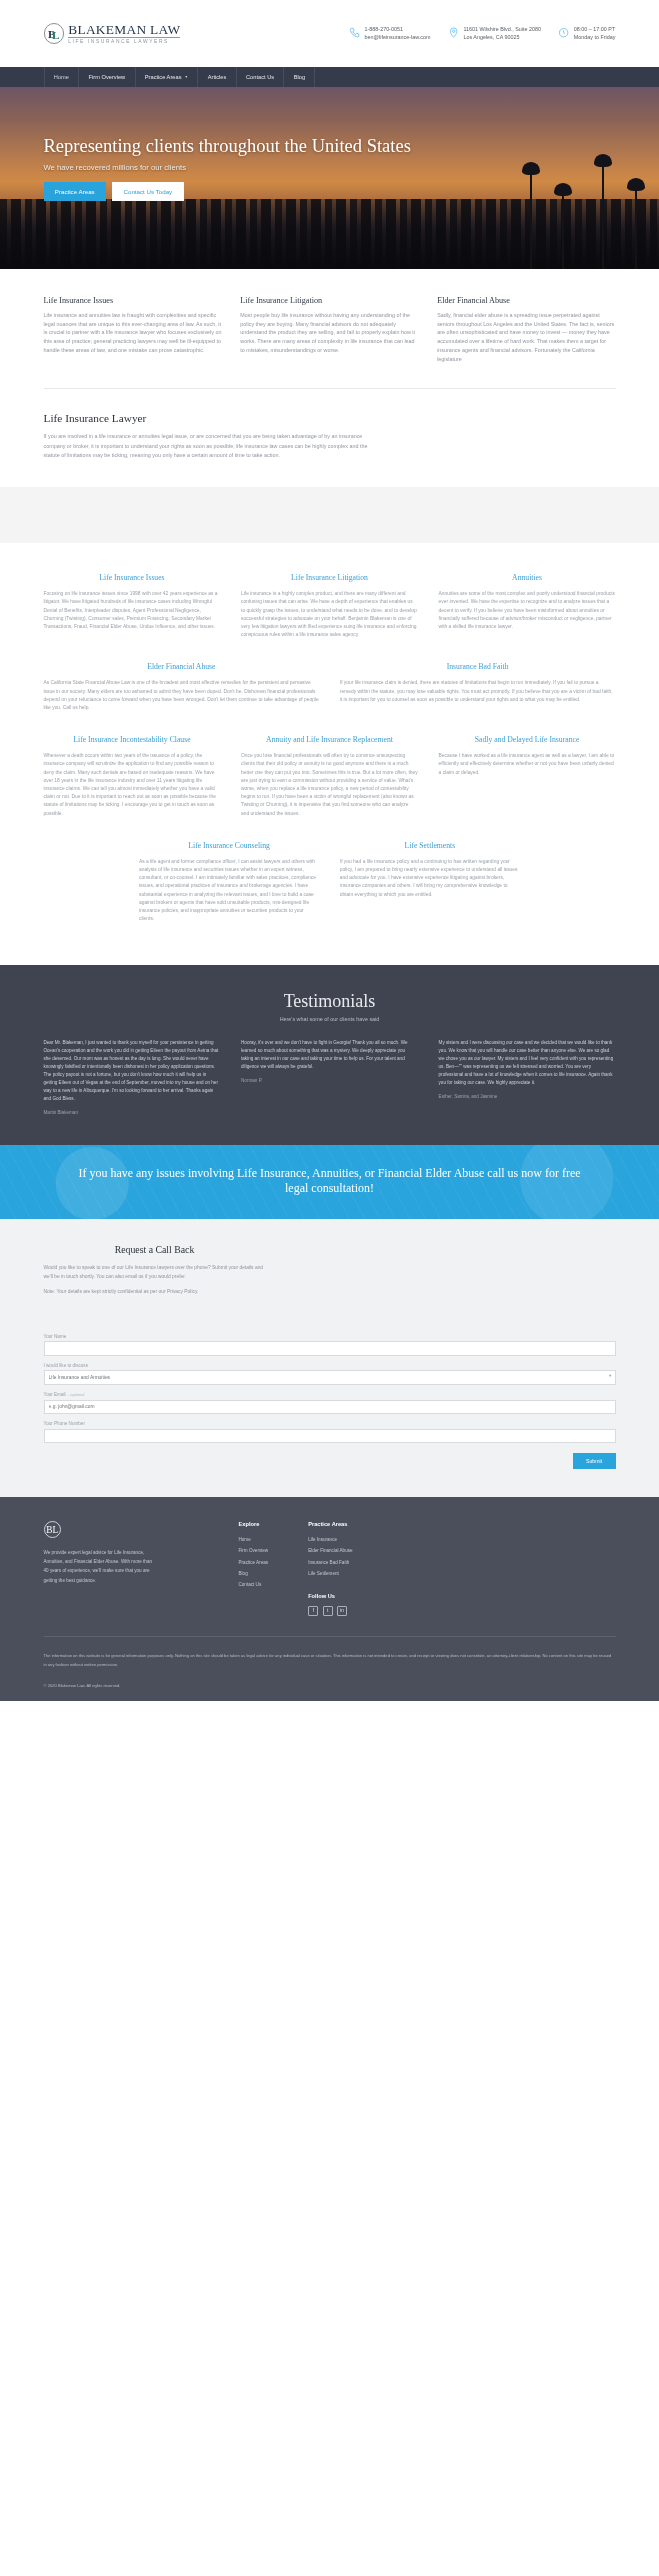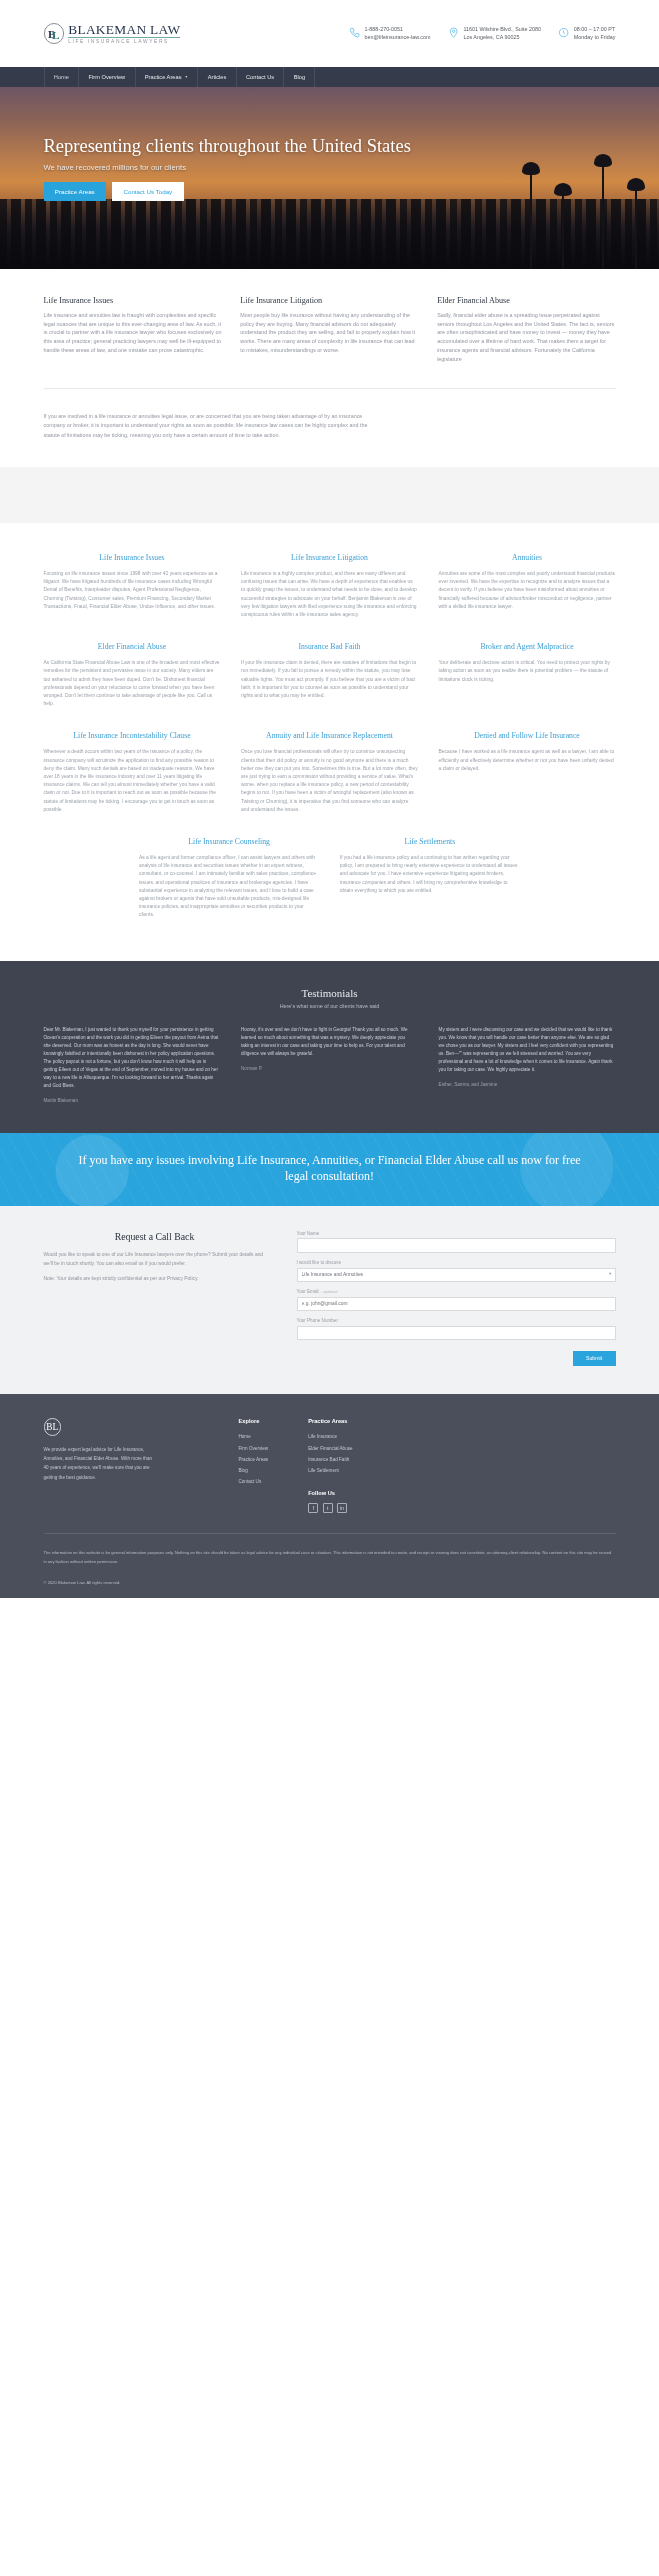--- a/index.html
+++ b/index.html
@@ -136,21 +136,21 @@
     cursor: pointer;
   }
   .pcard p { font-size: 4.9px; line-height: 8.2px; color: #9aa0a8; text-align: left; }
   .prow.two { width: 381px; margin: 0 auto 20.6px; }
 
   
   .testi { background: #3f4450; padding: 26px 0 30px; color: #e8eaee; }
   .testi-inner { width: 572px; margin: 0 auto; }
   .testi h2 {
     font-family: "Liberation Serif", serif; font-weight: normal;
-    font-size: 11px; text-align: center; margin-bottom: 4.1px;
+    font-size: 18px; text-align: center; margin-bottom: 4.1px;
   }
   .testi-sub { text-align: center; font-size: 5.4px; color: #b7bcc5; margin-bottom: 17.5px; }
   .testi-cols { display: flex; gap: 20.6px; }
   .testi-card { flex: 1; }
   .testi-card p { font-size: 4.6px; line-height: 8px; color: #ccd1d8; }
   .testi-author { margin-top: 7.2px; font-size: 4.6px; color: #9aa1ac; }
 
   
   .cta {
     background: #2aa4dd; color: #fff; padding: 20.6px 0 21.6px;
@@ -164,21 +164,21 @@
       repeating-linear-gradient(62deg, rgba(255,255,255,.05) 0 1px, transparent 1px 13.4px);
   }
   .cta-inner { width: 515px; margin: 0 auto; text-align: center; position: relative; z-index: 2; }
   .cta h3 {
     font-family: "Liberation Serif", serif; font-weight: normal;
     font-size: 12px; line-height: 15.5px;
   }
 
   
   .callback { background: #f1f2f3; padding: 25px 0 28px; }
-  .callback-inner { width: 572px; margin: 0 auto; display: flex; gap: 31px; }
+  .callback-inner { width: 572px; margin: 0 auto; display: flex; gap: 31px; flex-direction: column; }
   .cb-left { width: 222px; }
   .cb-left h3 {
     font-family: "Liberation Serif", serif; font-weight: normal;
     font-size: 9.8px; color: #2b323d; margin-bottom: 9.3px; text-align: center;
   }
   .cb-left p { font-size: 4.9px; line-height: 8.8px; color: #8e949c; margin-bottom: 6.2px; }
   .cb-right { flex: 1; }
   .field { margin-bottom: 7.2px; }
   .field label { display: block; font-size: 4.6px; color: #9aa0a8; margin-bottom: 2.6px; }
   .field input, .field select {
@@ -333,20 +333,21 @@
     <div class="col3">
       <h3>Elder Financial Abuse</h3>
       <p>Sadly, financial elder abuse is a spreading issue perpetrated against seniors throughout Los Angeles and the United States. The fact is, seniors are often unsophisticated and have money to invest — money they have accumulated over a lifetime of hard work. That makes them a target for insurance agents and financial advisors. Fortunately the California legislature</p>
     </div>
   </div>
 </div>
 <div class="divider"></div>
 
 <div class="wrap">
   <div class="intro">
+    <h2>Life Insurance Lawyer</h2>
     <p>If you are involved in a life insurance or annuities legal issue, or are concerned that you are being taken advantage of by an insurance company or broker, it is important to understand your rights as soon as possible; life insurance law cases can be highly complex and the statute of limitations may be ticking, meaning you only have a certain amount of time to take action.</p>
   </div>
 </div>
 
 <section class="counters">
   <div class="counters-inner">
   </div>
 </section>
 
 <div class="wrap">
@@ -369,37 +370,33 @@
 
     <div class="prow">
       <div class="pcard">
         <h4>Elder Financial Abuse</h4>
         <p>As California State Financial Abuse Law is one of the broadest and most effective remedies for the persistent and pervasive issue in our society. Many elders are too ashamed to admit they have been duped. Don't be. Dishonest financial professionals depend on your reluctance to come forward when you have been wronged. Don't let them continue to take advantage of people like you. Call us help.</p>
       </div>
       <div class="pcard">
         <h4>Insurance Bad Faith</h4>
         <p>If your life insurance claim is denied, there are statutes of limitations that begin to run immediately. If you fail to pursue a remedy within the statute, you may lose valuable rights. You must act promptly. If you believe that you are a victim of bad faith, it is important for you to counsel as soon as possible to understand your rights and to what you may be entitled.</p>
       </div>
-      <div class="pcard">
-        <h4>Broker and Agent Malpractice</h4>
-        <p>Your deliberate and decisive action is critical. You need to protect your rights by taking action as soon as you realize there is potential problem — the statute of limitations clock is ticking.</p>
-      </div>
     </div>
 
     <div class="prow">
       <div class="pcard">
         <h4>Life Insurance Incontestability Clause</h4>
         <p>Whenever a death occurs within two years of the issuance of a policy, the insurance company will scrutinize the application to find any possible reason to deny the claim. Many such denials are based on inadequate reasons. We have over 18 years in the life insurance industry and over 11 years litigating life insurance claims. We can tell you almost immediately whether you have a valid claim or not. Due to it is important to reach out as soon as possible because the statute of limitations may be ticking. I encourage you to get in touch as soon as possible.</p>
       </div>
       <div class="pcard">
         <h4>Annuity and Life Insurance Replacement</h4>
         <p>Once you lose financial professionals will often try to convince unsuspecting clients that their old policy or annuity is no good anymore and there is a much better one they can put you into. Sometimes this is true. But a lot more often, they are just trying to earn a commission without providing a service of value. What's worse, when you replace a life insurance policy, a new period of contestability begins to run. If you have been a victim of wrongful replacement (also known as Twisting or Churning), it is imperative that you find someone who can analyze and understand the issues.</p>
       </div>
       <div class="pcard">
-        <h4>Denied and Follow Life Insurance</h4>
+        <h4>Sadly and Delayed Life Insurance</h4>
         <p>Because I have worked as a life insurance agent as well as a lawyer, I am able to efficiently and effectively determine whether or not you have been unfairly denied a claim or delayed.</p>
       </div>
     </div>
 
     <div class="prow two">
       <div class="pcard">
         <h4>Life Insurance Counseling</h4>
         <p>As a life agent and former compliance officer, I can assist lawyers and others with analysis of life insurance and securities issues whether in an expert witness, consultant, or co-counsel. I am intimately familiar with sales practices, compliance issues, and operational practices of insurance and brokerage agencies. I have substantial experience in analyzing the relevant issues, and I love to build a case against brokers or agents that have sold unsuitable products, mis-designed life insurance policies, and inappropriate annuities or securities products to your clients.</p>
       </div>
       <div class="pcard">

